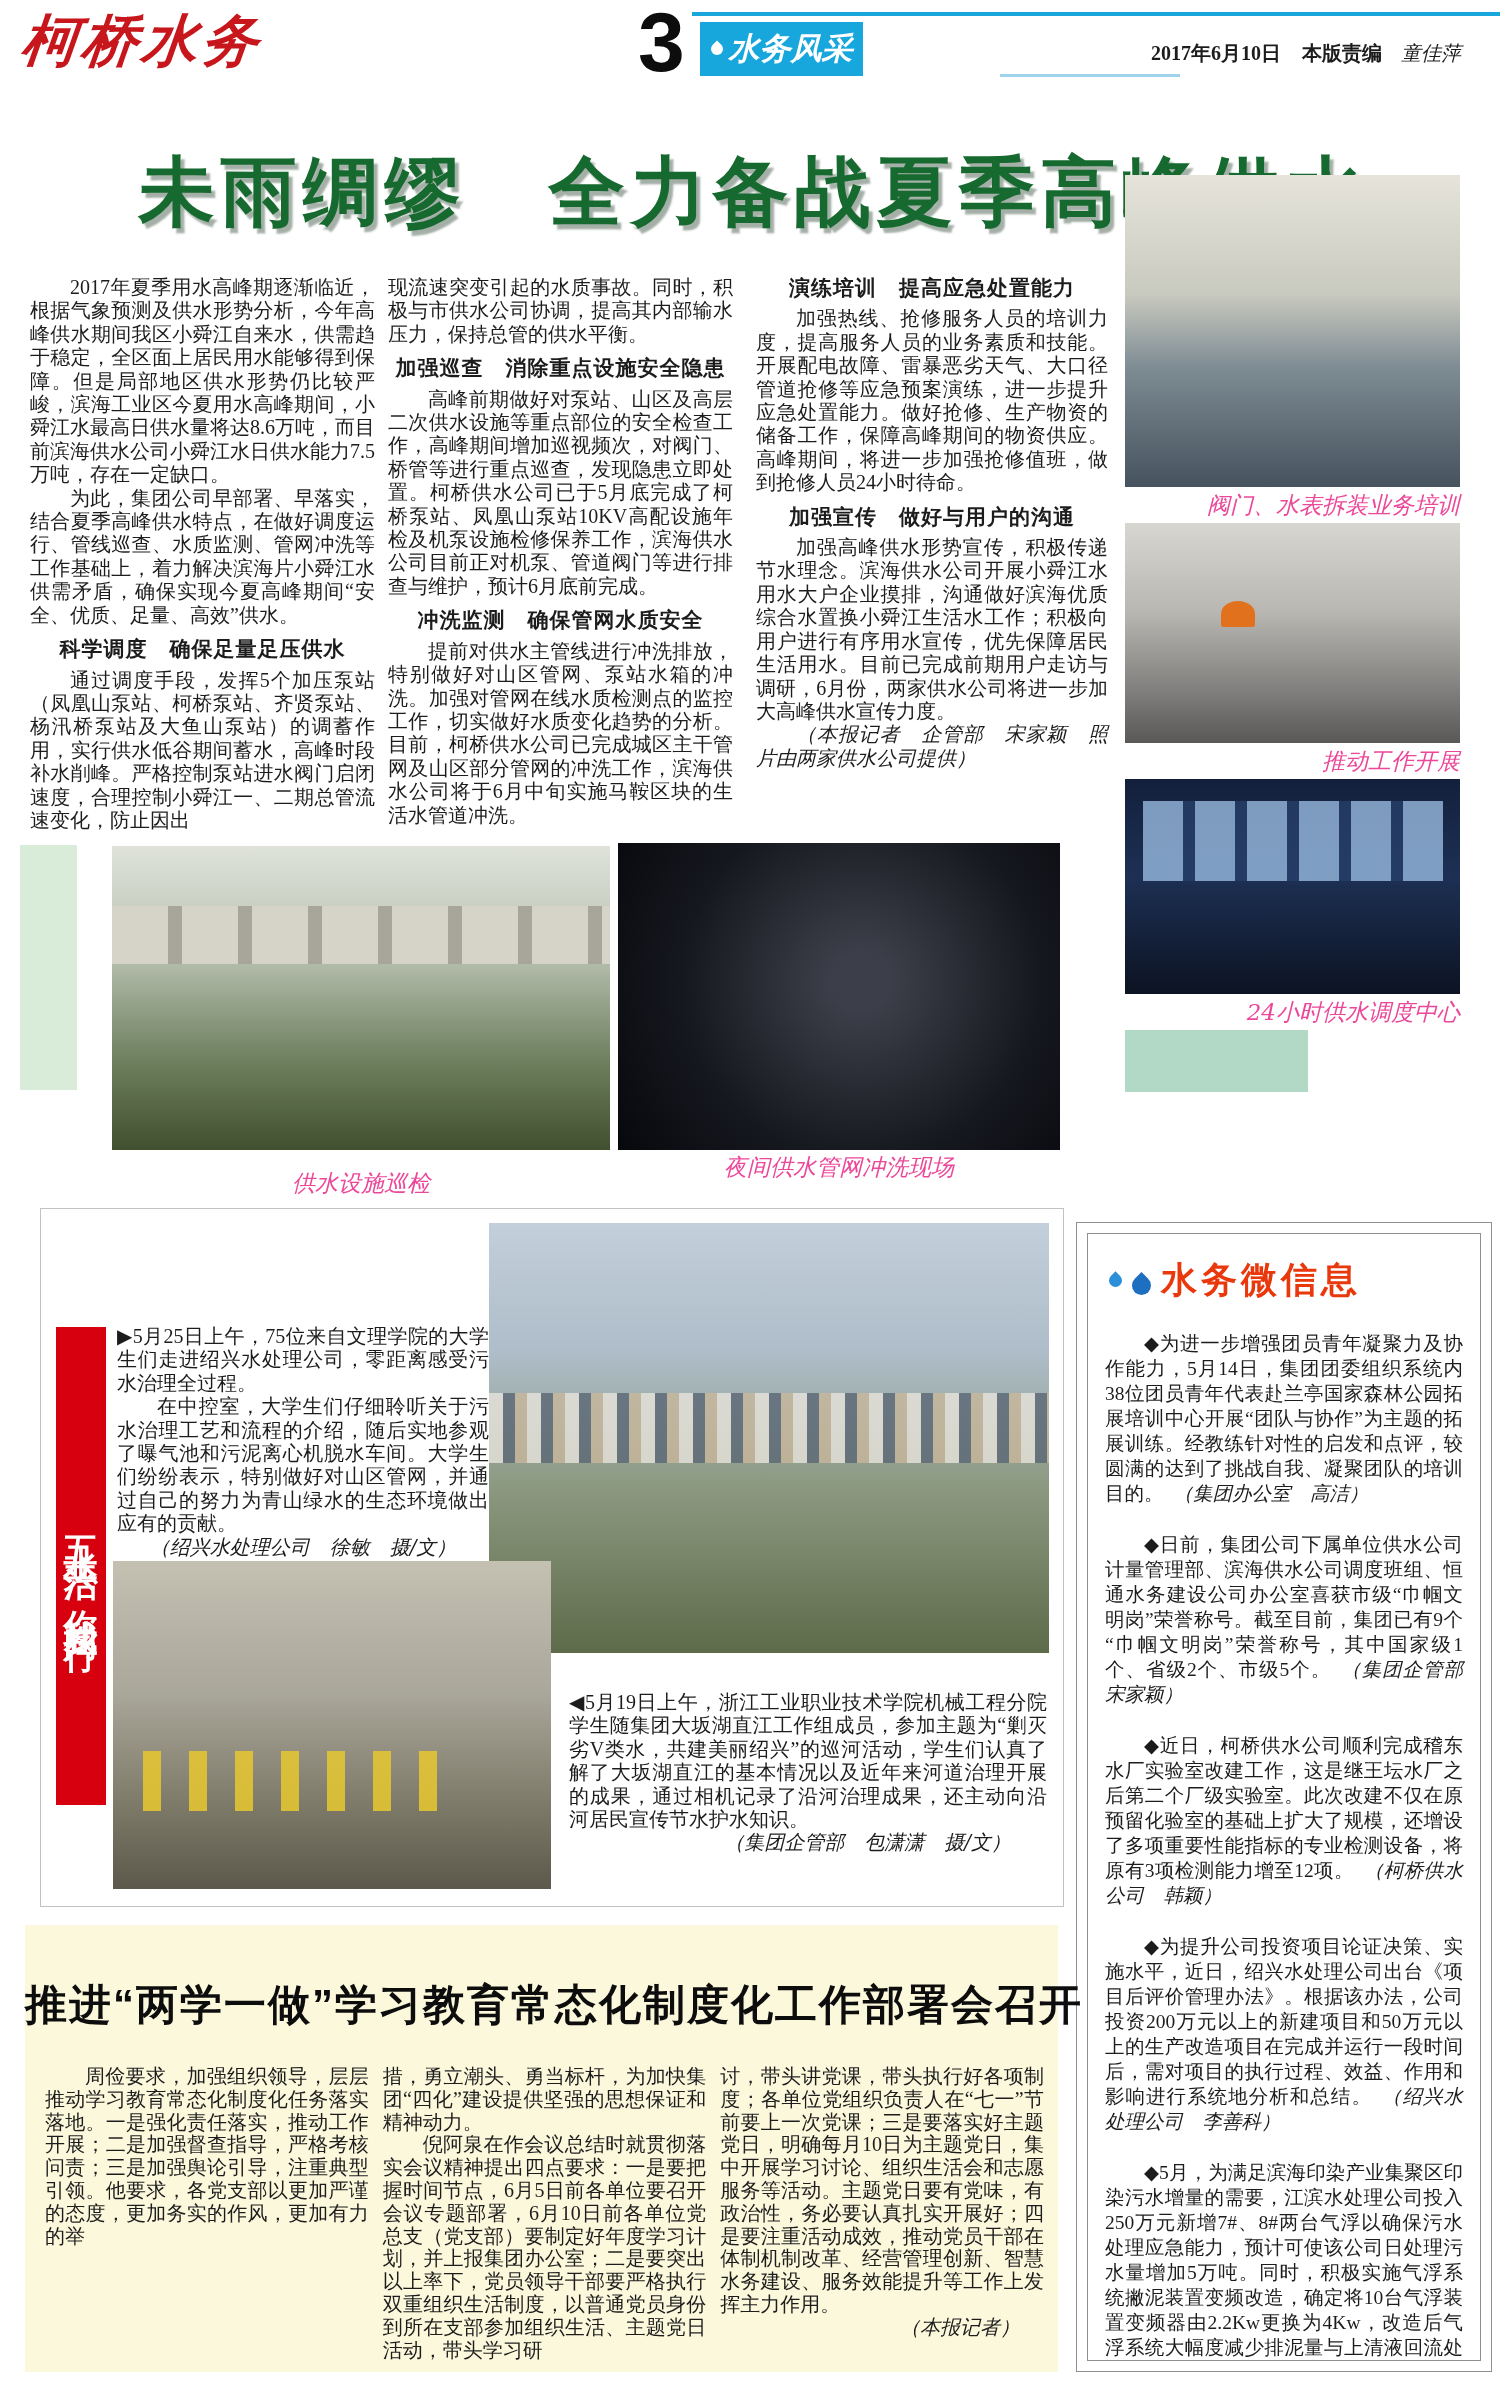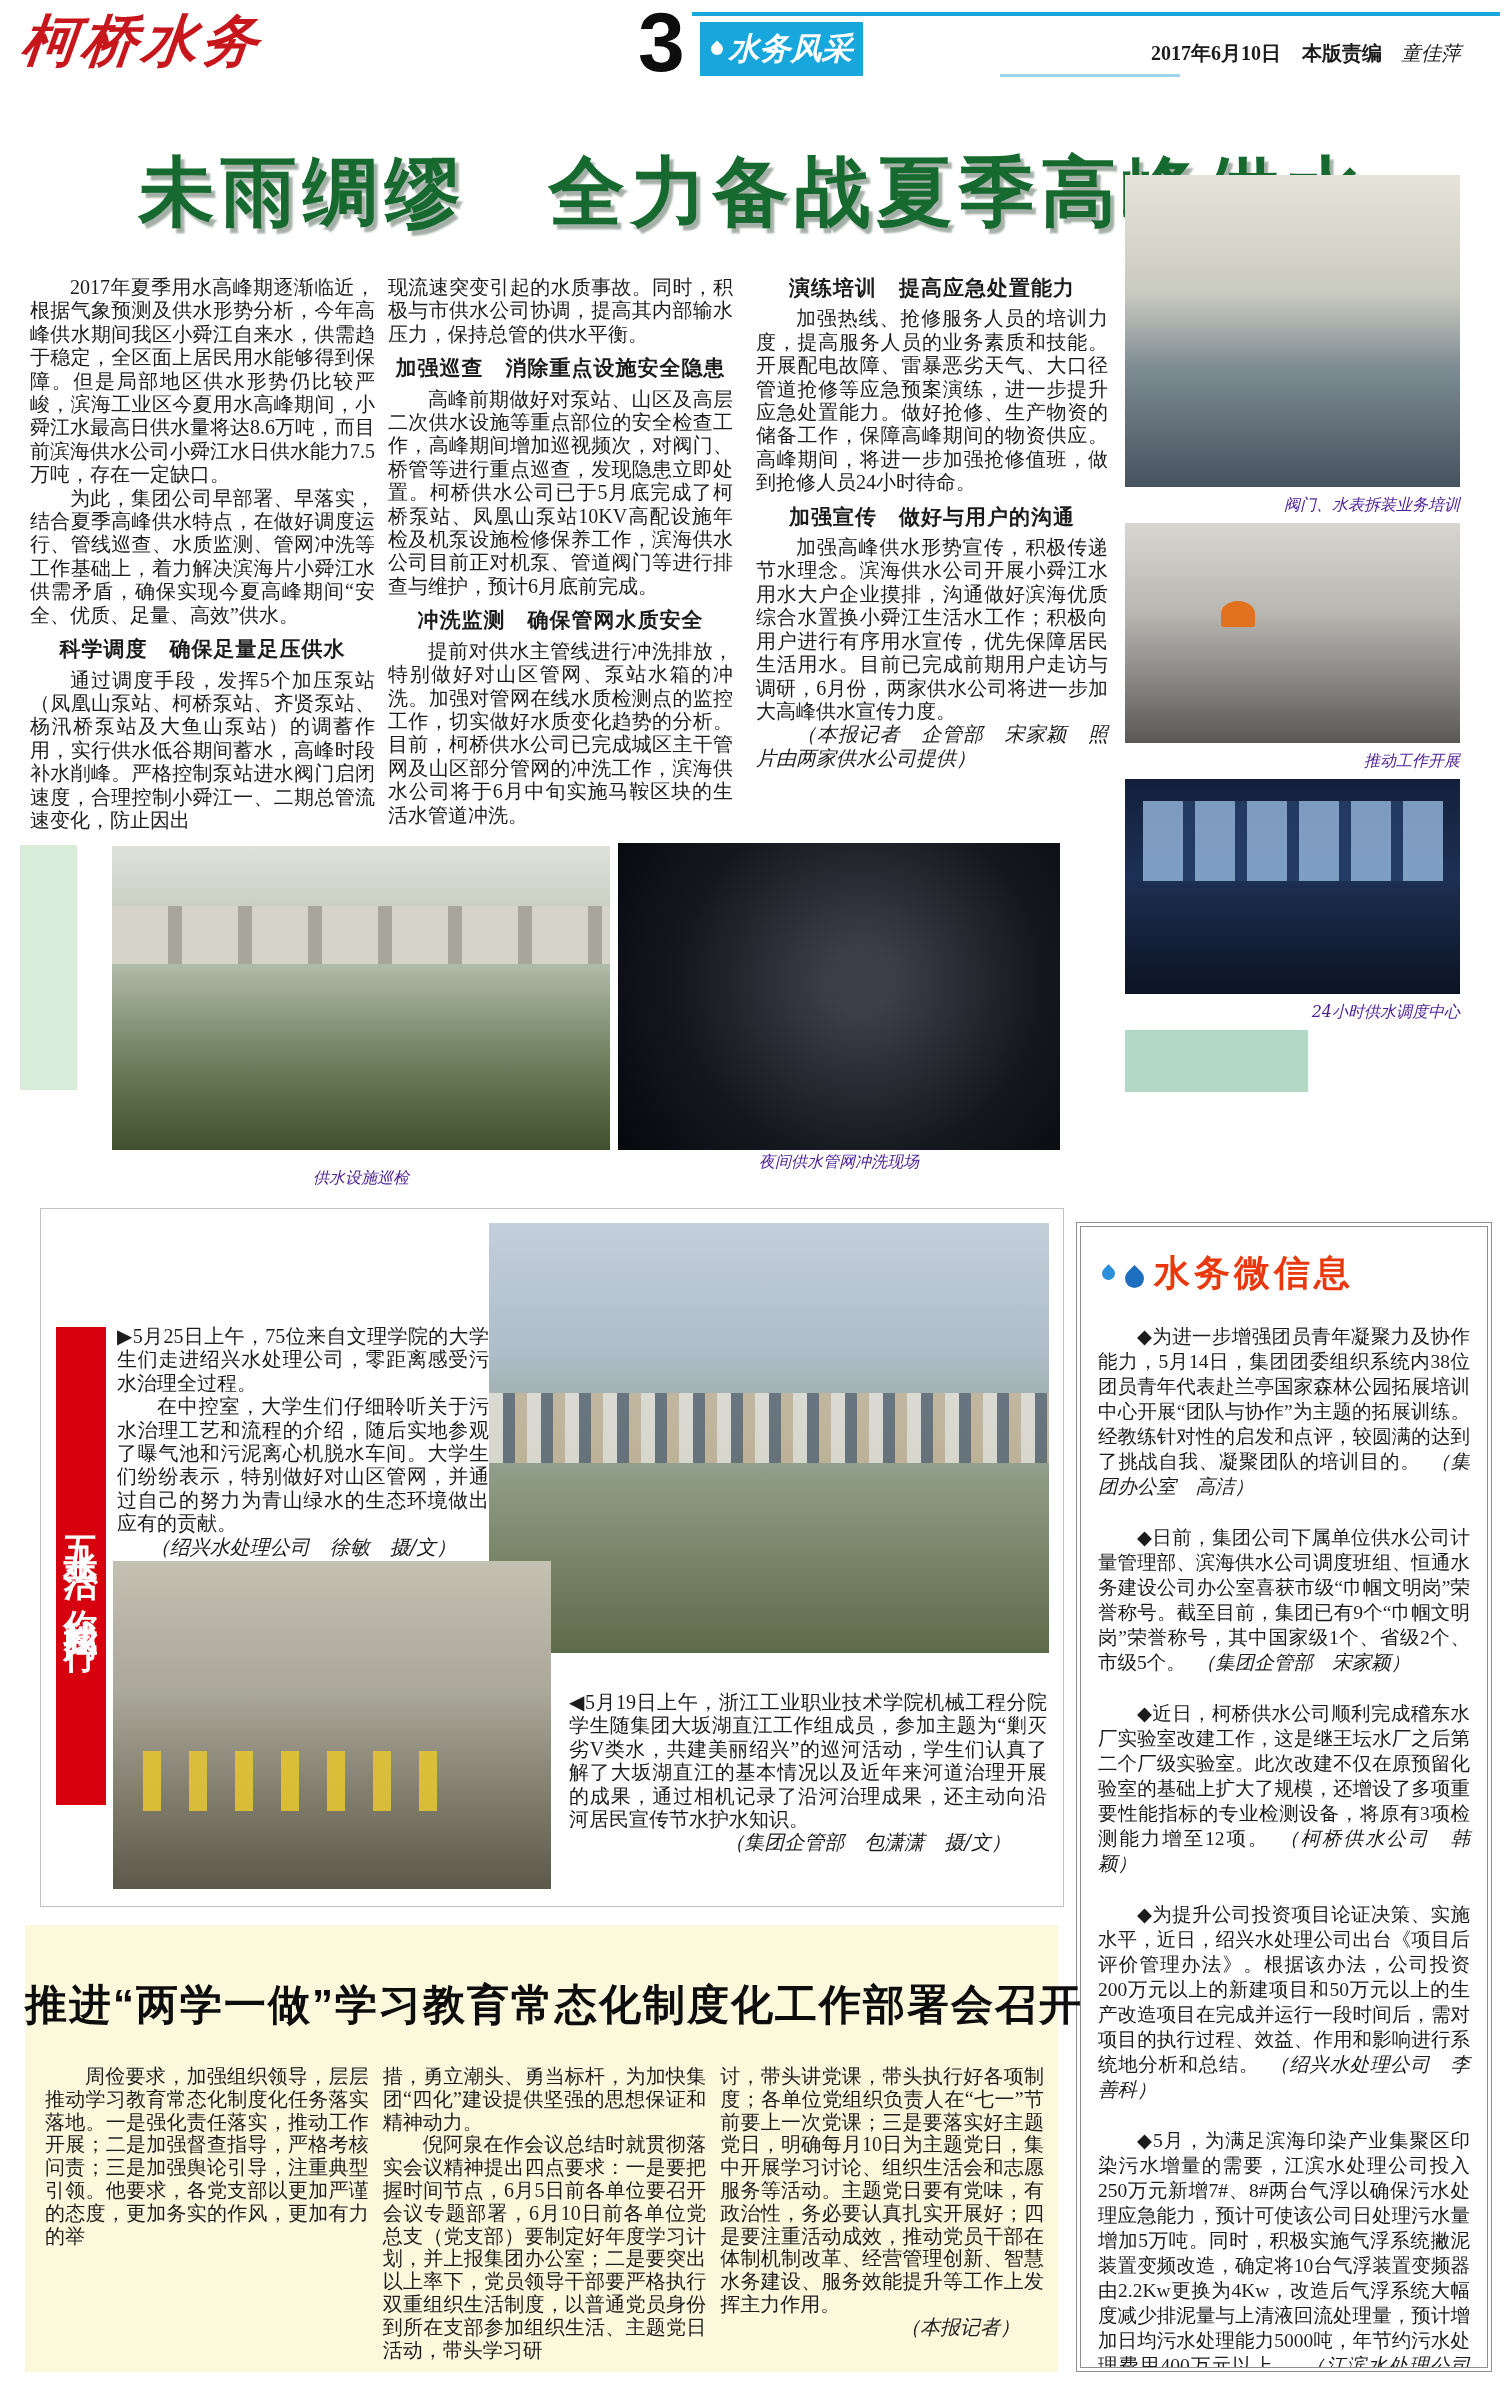--- a/index.html
+++ b/index.html
@@ -31,21 +31,21 @@
   .col p{margin:0;}
   .ind{text-indent:2em;}
   .subhead{font-family:"Liberation Sans",sans-serif;font-weight:bold;font-size:21px;
         text-align:center;margin:10px 0 8px 0;letter-spacing:1px;}
   .col1{left:30px;top:276px;width:345px;}
   .col2{left:388px;top:276px;width:345px;}
   .col3{left:756px;top:276px;width:352px;}
   .byline{margin-top:2px;}
   
   .photo{background:#c9c9c4;overflow:hidden;}
-  .caption{font-size:16px;color:#4c1d95;}
+  .caption{font-size:23px;color:#ec4899;}
   .pcol{left:1125px;top:175px;width:335px;}
   .pcol .photo{width:335px;}
   .ph1{height:312px;background:linear-gradient(180deg,#e6e4da 0%,#c9cabf 38%,#7d8b93 62%,#46525e 100%);}
   .ph2{height:220px;background:linear-gradient(180deg,#d8d6d0 0%,#b9b7b2 40%,#83817f 75%,#5a5857 100%);}
   .ph2 .helmet{position:absolute;left:96px;top:78px;width:34px;height:26px;border-radius:50% 50% 10% 10%;background:#e2711d;}
   .ph3{height:215px;background:linear-gradient(180deg,#13203c 0%,#1d3054 45%,#0c1322 100%);}
   .screens{position:absolute;left:18px;top:22px;width:300px;height:80px;
         background:repeating-linear-gradient(90deg,#9fc3e8 0 40px,#27406b 40px 52px);opacity:.75;}
   .pcol .caption{text-align:right;line-height:36px;}
   .mint{left:20px;top:845px;width:57px;height:245px;background:#d9ecda;}
@@ -71,21 +71,21 @@
         background:linear-gradient(180deg,#c3cfdb 0%,#aebdc9 30%,#8b987f 62%,#5d6b4a 100%);}
   .crowd{position:absolute;left:0;top:170px;width:560px;height:70px;
         background:repeating-linear-gradient(90deg,#e8e4dc 0 14px,#5a6775 14px 26px,#c8b79b 26px 38px);opacity:.8;}
   .photoD{position:absolute;left:72px;top:352px;width:438px;height:328px;
         background:linear-gradient(180deg,#c4c0b2 0%,#aaa79b 40%,#7c7968 75%,#5c594c 100%);}
   .vests{position:absolute;left:30px;top:190px;width:300px;height:60px;
         background:repeating-linear-gradient(90deg,#e8c830 0 18px,transparent 18px 46px);opacity:.85;}
   .fwtext2{position:absolute;left:528px;top:482px;width:478px;font-size:20px;line-height:23.4px;text-align:justify;}
   .fwtext2 .byline{text-align:right;padding-right:36px;}
   
-  .sidebar{left:1076px;top:1222px;width:416px;height:1150px;border:1px solid #8f8f8f;padding:3px;box-sizing:border-box;}
+  .sidebar{left:1076px;top:1222px;width:416px;height:1150px;border:1px solid #8f8f8f;padding:10px;box-sizing:border-box;}
   .sidebar-inner{border:1px solid #8f8f8f;height:100%;box-sizing:border-box;padding:16px 17px;overflow:hidden;}
   .wx-title{display:flex;align-items:center;gap:10px;margin:6px 0 4px 4px;}
   .wx-title .txt{font-size:36px;font-weight:bold;color:#e8380c;font-family:"Liberation Sans",sans-serif;letter-spacing:4px;}
   .drop.blue1{width:13px;height:13px;background:#2b8fd9;}
   .drop.blue2{width:19px;height:19px;background:#1f6fc0;margin-top:10px;}
   .wx-item{margin-top:26px;font-size:19.5px;line-height:25px;text-align:justify;text-indent:2em;}
   .wx-item .attr{margin-left:10px;}
   
   .ybox{left:25px;top:1925px;width:1033px;height:447px;background:#fcf8dc;}
   .ytitle{position:absolute;left:0;top:52px;width:100%;text-align:center;font-size:42px;font-weight:bold;

